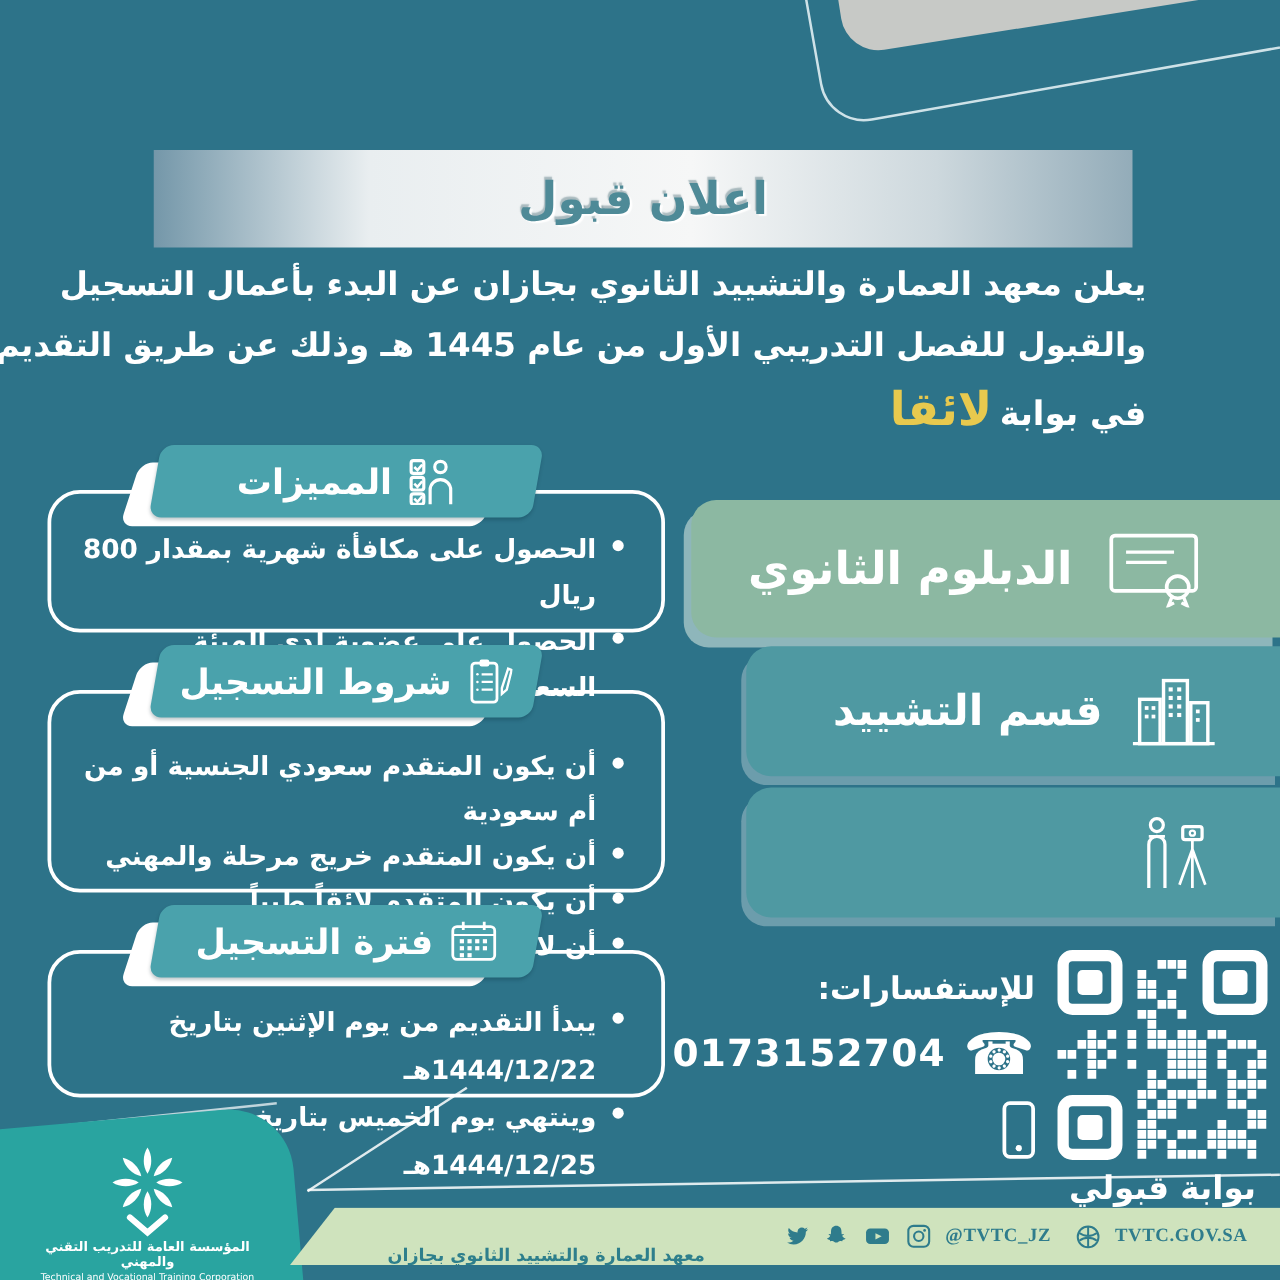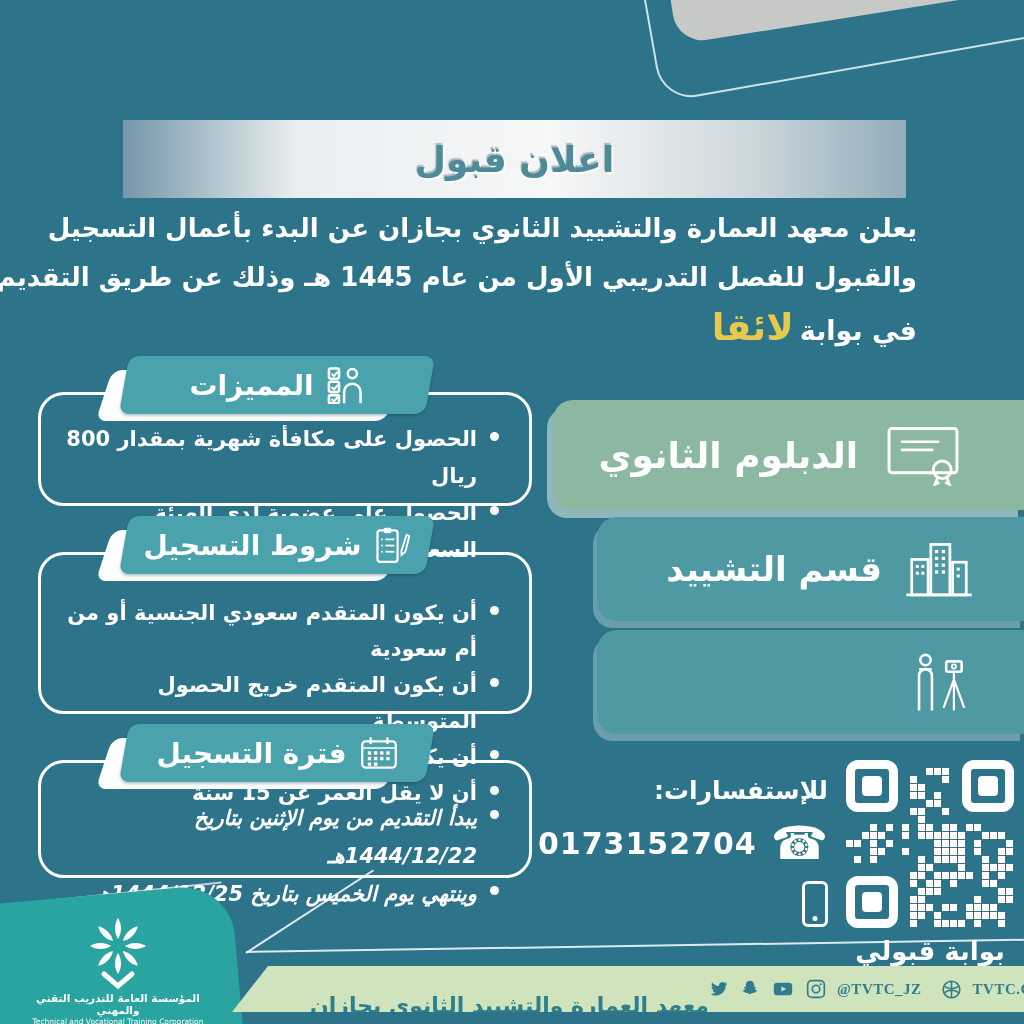--- a/index.html
+++ b/index.html
@@ -30,21 +30,21 @@
                transform:skewX(-18deg);border-radius:10px;}
   .head-face{position:absolute;inset:0;background:#4aa2ac;transform:skewX(-10deg);border-radius:10px;
              box-shadow:0 2px 3px rgba(0,40,50,.25);}
   .head-content{position:relative;height:100%;display:flex;direction:rtl;align-items:center;
                 justify-content:center;gap:13px;color:#fff;font-size:28px;font-weight:700;}
   .sec ul{list-style:none;margin:0;direction:rtl;color:#fff;font-weight:700;font-size:21px;}
   .sec li{position:relative;padding-right:24px;}
   .sec li::before{content:'';position:absolute;right:2px;top:.5em;width:9px;height:9px;border-radius:50%;background:#fff;}
   #sec-features .sec-card{height:114px;} #sec-features ul{padding:26px 28px 0 14px;} #sec-features li{line-height:37px;}
   #sec-require .sec-card{height:162px;} #sec-require ul{padding:40px 28px 0 14px;} #sec-require li{line-height:36px;}
-  #sec-period  .sec-card{height:118px;} #sec-period ul{padding:36px 28px 0 14px;font-style:italic;} #sec-period li{line-height:38px;}
+  #sec-period  .sec-card{height:118px;} #sec-period ul{padding:36px 28px 0 14px;} #sec-period li{line-height:38px;}
   
   .prog{position:absolute;display:flex;direction:rtl;align-items:center;color:#fff;font-weight:700;
         border-radius:20px 0 0 20px;box-sizing:border-box;}
   .prog .lbl{white-space:nowrap;}
   #prog-1{left:553px;top:400px;width:471px;height:110px;background:#8cb8a2;font-size:36px;
           padding-right:64px;gap:28px;box-shadow:-6px 8px 0 rgba(222,236,227,.55);}
   #prog-2{left:597px;top:517px;width:427px;height:104px;background:#4f99a2;font-size:34px;
           padding-right:52px;gap:24px;box-shadow:-4px 7px 0 rgba(255,255,255,.30);}
   #prog-3{left:597px;top:630px;width:427px;height:104px;background:#4f99a2;font-size:34px;
           padding-right:52px;gap:24px;box-shadow:-4px 7px 0 rgba(255,255,255,.30);}
@@ -68,21 +68,21 @@
              transform:rotate(-33deg);transform-origin:left center;}
   .line-blob{left:4px;top:893px;width:218px;height:2px;background:rgba(255,255,255,.7);transform:rotate(-6deg);}
   .blob{left:-62px;top:896px;width:302px;height:210px;background:#29a4a0;border-radius:52px;transform:rotate(-5deg);}
   .logo-box{left:22px;top:916px;width:192px;text-align:center;color:#fff;}
   .logo-ar{font-size:10.5px;font-weight:700;direction:rtl;margin-top:2px;}
   .logo-en{font-size:7.5px;margin-top:1px;}
   .footbar{left:232px;top:966px;width:792px;height:46px;background:#cfe3bd;
            clip-path:polygon(36px 0,100% 0,100% 100%,0 100%);
            display:flex;align-items:center;justify-content:space-between;
            padding:0 26px 0 78px;box-sizing:border-box;}
-  .inst{color:#2e7f8c;font-size:22px;font-weight:700;direction:rtl;white-space:nowrap;margin-top:32px;}
+  .inst{color:#2e7f8c;font-size:14px;font-weight:700;direction:rtl;white-space:nowrap;margin-top:32px;}
   .socials{display:flex;align-items:center;gap:11px;color:#2f7c8c;font-weight:700;font-size:15px;}
   .socials .txt{letter-spacing:.5px;font-family:Liberation Serif, serif;}
   .mobile-icon{width:26px;height:46px;border:3px solid #fff;border-radius:6px;position:relative;box-sizing:border-box;}
   .mobile-icon::after{content:'';position:absolute;left:50%;bottom:3px;transform:translateX(-50%);
                       width:5px;height:5px;border-radius:50%;background:#fff;}
   svg{display:block;}
 </style>
 </head>
 <body>
 
@@ -126,21 +126,21 @@
         </span>
         <span>المميزات</span>
       </div>
     </div>
   </div>
 
   <div class="sec" id="sec-require" style="top:516px;">
     <div class="sec-card">
       <ul>
         <li>أن يكون المتقدم سعودي الجنسية أو من أم سعودية</li>
-        <li>أن يكون المتقدم خريج الحصول المتوسطة</li>
+        <li>أن يكون المتقدم خريج مرحلة والمهني</li>
         <li>أن يكون المتقدم لائقاً طبياً</li>
         <li>أن لا يقل العمر عن 15 سنة</li>
       </ul>
     </div>
     <div class="sec-head">
       <div class="head-shadow"></div>
       <div class="head-face"></div>
       <div class="head-content">
         <span>
           <svg width="36" height="38" viewBox="0 0 32 34" fill="none" stroke="#fff" stroke-width="2">

